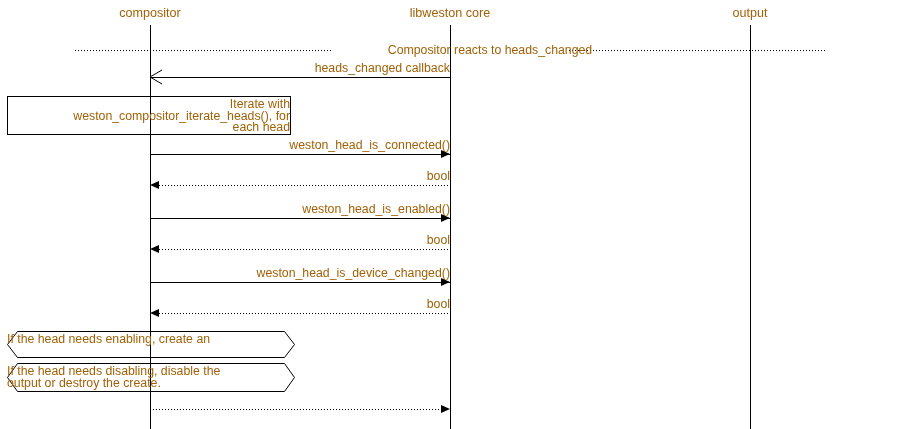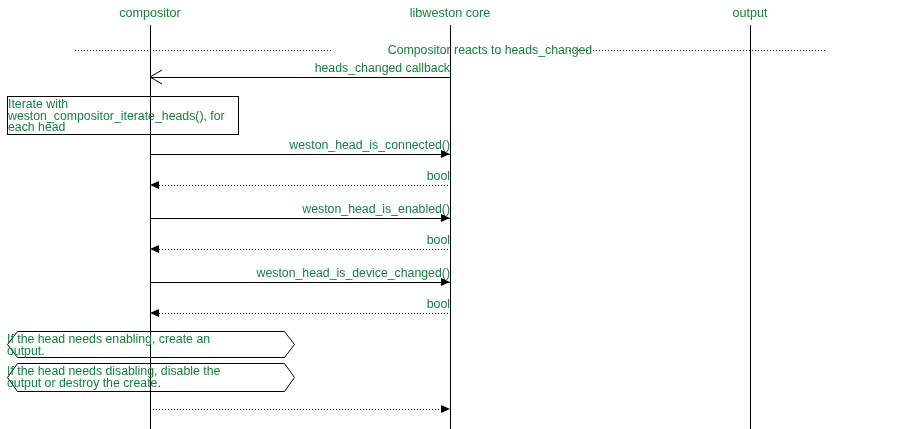--- a/index.html
+++ b/index.html
@@ -1,21 +1,21 @@
 <!DOCTYPE html>
 <html><head>
 <meta charset="utf-8">
 <style>
   html,body{margin:0;padding:0;background:#fff;}
   .canvas{
     position:relative;
     width:900px;height:429px;
     background:#fff;
     font-family:"Liberation Sans", sans-serif;
-    color:#15803d;
+    color:#a16207;
     overflow:hidden;
   }
   .entity-label{
     position:absolute;top:7px;
     transform:translateX(-50%);
     font-size:12.6px;line-height:13px;white-space:nowrap;
   }
   .lifeline{
     position:absolute;top:25px;bottom:0;width:1px;background:#000;
   }
@@ -37,23 +37,23 @@
   .msg-label{
     position:absolute;left:0;right:0;bottom:2px;
     text-align:right;font-size:12.3px;line-height:13px;white-space:nowrap;
   }
   .arr{position:absolute;width:0;height:0;top:-4px;
     border-top:4px solid transparent;border-bottom:4px solid transparent;}
   .arr.right{right:0;border-left:9px solid #000;}
   .arr.left{left:0;border-right:9px solid #000;}
   .vee{position:absolute;left:-1px;top:-8px;}
   .note-rect{
-    position:absolute;left:7px;top:96px;width:232px;height:39px;
+    position:absolute;left:7px;top:96px;width:284px;height:39px;
     box-sizing:border-box;border:1px solid #000;
-    padding-top:2px;text-align:left;
+    padding-top:2px;text-align:right;
     font-size:12.3px;line-height:11.5px;
   }
   .note-line{display:block;}
   .hex{position:absolute;left:7px;width:288px;}
   .hex svg{position:absolute;left:0;top:0;display:block;}
   .hex-text{
     position:absolute;left:0;right:0;top:0;bottom:0;
     text-align:left;font-size:12.3px;line-height:11.5px;padding-top:3px;
   }
 </style>
@@ -123,21 +123,20 @@
     <div class="msg-line dotted"></div>
     <div class="arr left"></div>
   </div>
 
   <div class="hex" style="top:331px;height:27px">
     <svg width="288" height="27" viewBox="0 0 288 27">
       <polygon points="10.5,0.5 277.5,0.5 287.5,13.5 277.5,26.5 10.5,26.5 0.5,13.5" fill="none" stroke="#000" stroke-width="1"></polygon>
     </svg>
     <div class="hex-text">
       <span class="note-line">If the head needs enabling, create an</span>
-      <span class="note-line">output.</span>
     </div>
   </div>
 
   <div class="hex" style="top:363px;height:29px">
     <svg width="288" height="29" viewBox="0 0 288 29">
       <polygon points="10.5,0.5 277.5,0.5 287.5,14.5 277.5,28.5 10.5,28.5 0.5,14.5" fill="none" stroke="#000" stroke-width="1"></polygon>
     </svg>
     <div class="hex-text">
       <span class="note-line">If the head needs disabling, disable the</span>
       <span class="note-line">output or destroy the create.</span>

